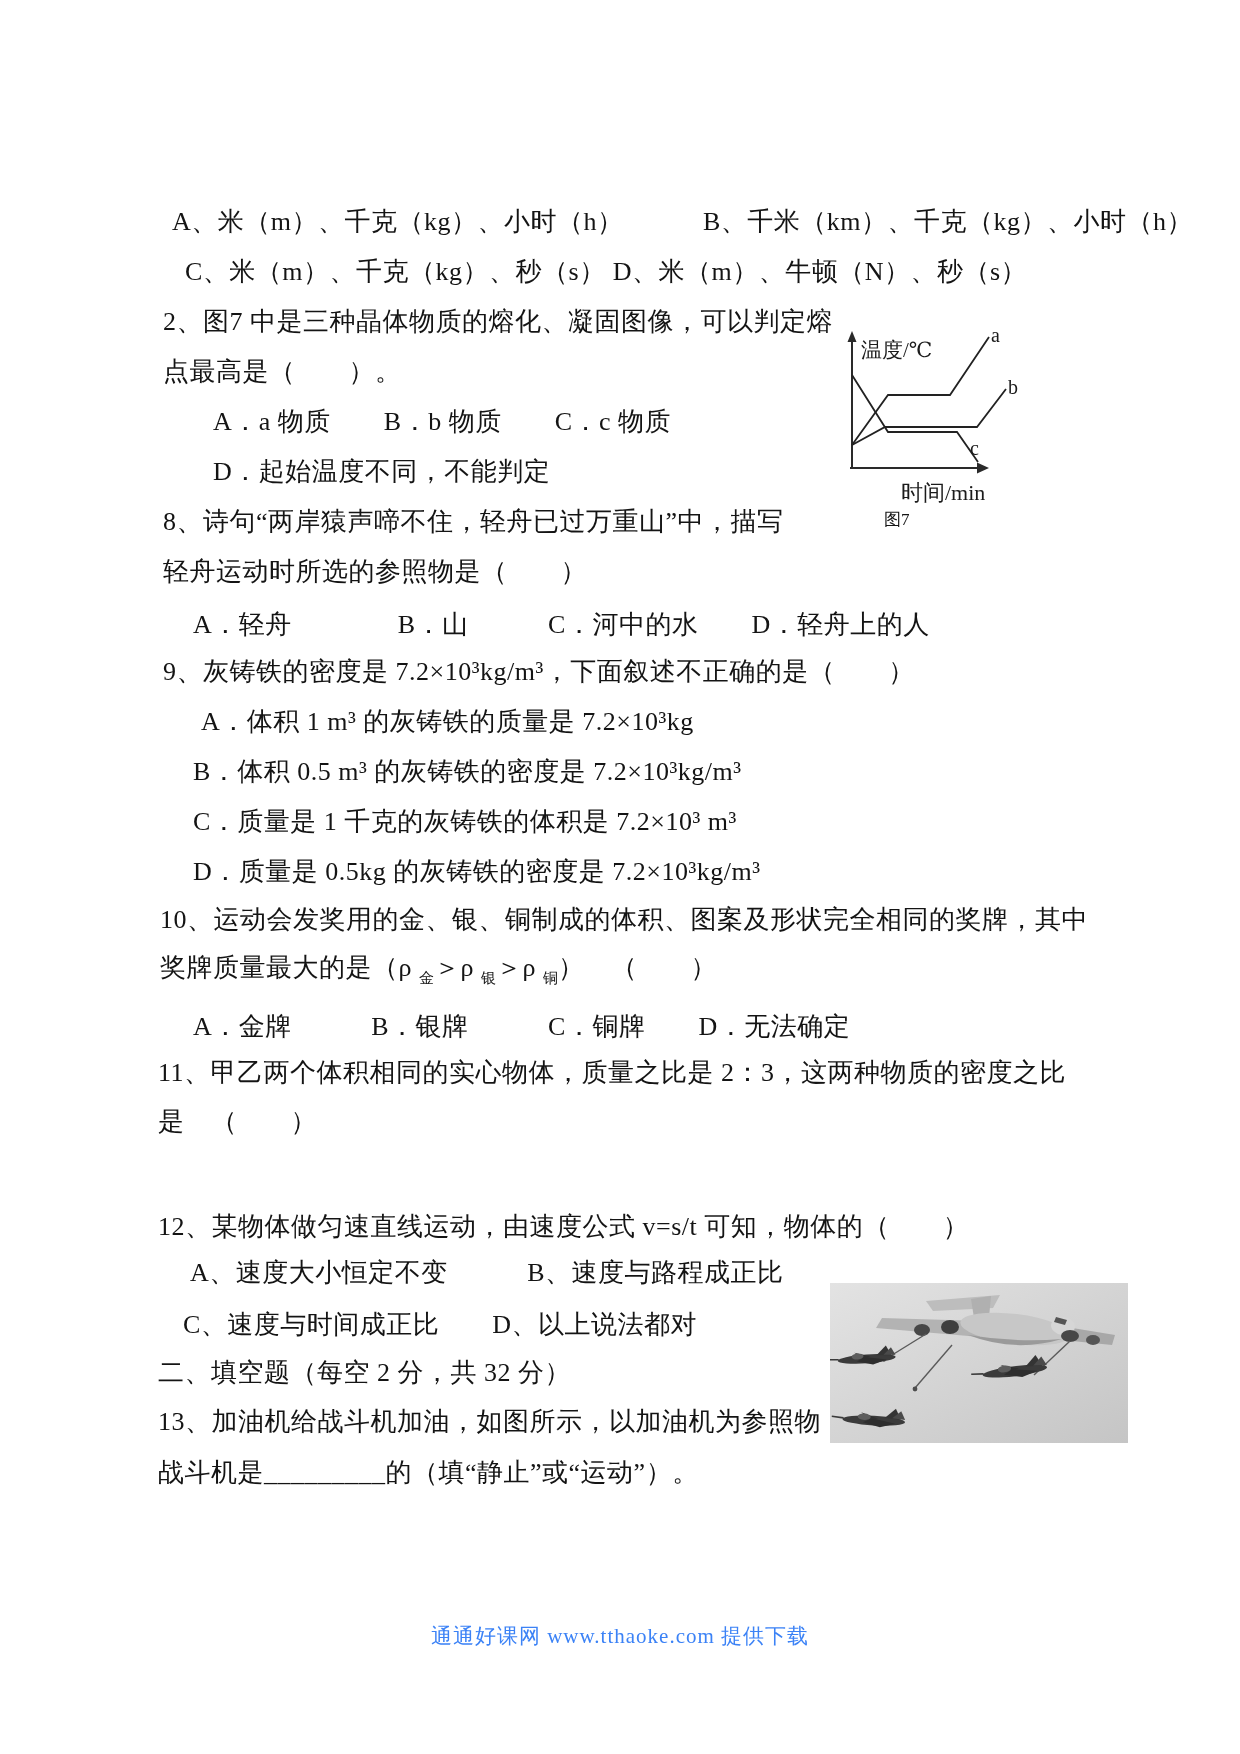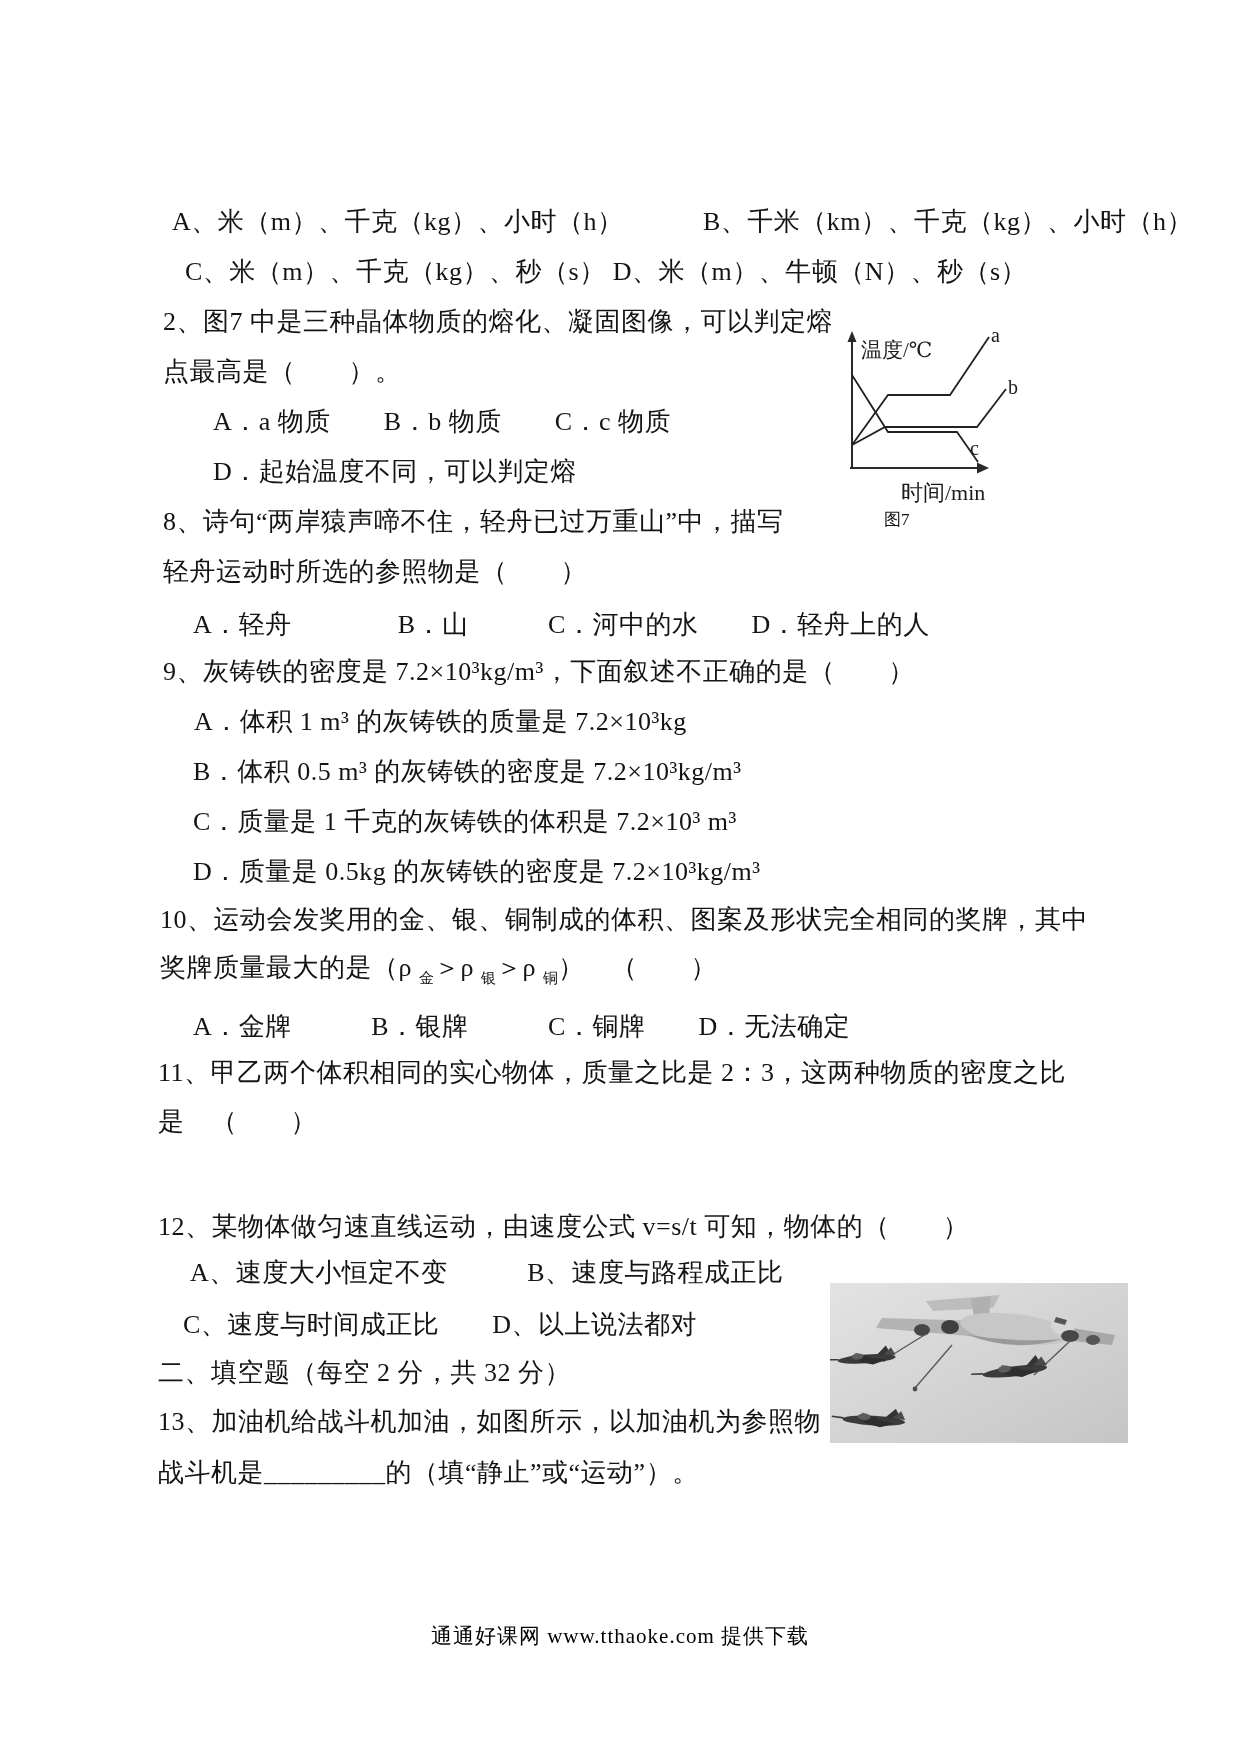--- a/index.html
+++ b/index.html
@@ -40,36 +40,36 @@
     width:298px; height:160px;
   }
   .photo svg { display:block; }
   .footer {
     position:absolute;
     top:1622px; left:0;
     width:100%;
     text-align:center;
     font-size:21px;
     letter-spacing:1px;
-    color:#000000;
+    color:#3b82f6;
   }
   svg text { font-family:"Liberation Serif","DejaVu Serif",serif; fill:#1b1b1b; }
 </style>
 </head>
 <body>
 
 <div class="page">
 
   <div class="line" style="left:172px;top:207px">A、米（m）、千克（kg）、小时（h）　　　B、千米（km）、千克（kg）、小时（h）</div>
   <div class="line" style="left:185px;top:257px">C、米（m）、千克（kg）、秒（s） D、米（m）、牛顿（N）、秒（s）</div>
 
   <div class="line" style="left:163px;top:307px">2、图7 中是三种晶体物质的熔化、凝固图像，可以判定熔</div>
   <div class="line" style="left:163px;top:357px">点最高是（　　）。</div>
   <div class="line" style="left:213px;top:407px">A．a 物质　　B．b 物质　　C．c 物质</div>
-  <div class="line" style="left:213px;top:457px">D．起始温度不同，可以判定熔</div>
+  <div class="line" style="left:213px;top:457px">D．起始温度不同，不能判定</div>
 
   <svg class="fig7" viewBox="0 0 180 180">
 
     <line x1="7" y1="12" x2="7" y2="141" stroke="#2a2a2a" stroke-width="2"></line>
     <polygon points="7,3 2.5,14 11.5,14" fill="#2a2a2a"></polygon>
     <line x1="5" y1="140" x2="135" y2="140" stroke="#2a2a2a" stroke-width="2"></line>
     <polygon points="144,140 132,134.5 132,145.5" fill="#2a2a2a"></polygon>
 
     <polyline points="7,117 43,67 105,67 144,9" fill="none" stroke="#222" stroke-width="1.8"></polyline>
 
@@ -83,21 +83,21 @@
     <text x="163" y="66" font-size="20">b</text>
     <text x="125" y="127" font-size="20">c</text>
   </svg>
   <div class="fig7-caption">图7</div>
 
   <div class="line" style="left:163px;top:507px">8、诗句“两岸猿声啼不住，轻舟已过万重山”中，描写</div>
   <div class="line" style="left:163px;top:557px">轻舟运动时所选的参照物是（　　）</div>
   <div class="line" style="left:193px;top:610px">A．轻舟　　　　B．山　　　C．河中的水　　D．轻舟上的人</div>
 
   <div class="line" style="left:163px;top:657px">9、灰铸铁的密度是 7.2×10³kg/m³，下面叙述不正确的是（　　）</div>
-  <div class="line" style="left:194px;top:707px">A．体积 1 m³ 的灰铸铁的质量是 7.2×10³kg</div>
+  <div class="line" style="left:201px;top:707px">A．体积 1 m³ 的灰铸铁的质量是 7.2×10³kg</div>
   <div class="line" style="left:193px;top:757px">B．体积 0.5 m³ 的灰铸铁的密度是 7.2×10³kg/m³</div>
   <div class="line" style="left:193px;top:807px">C．质量是 1 千克的灰铸铁的体积是 7.2×10³ m³</div>
   <div class="line" style="left:193px;top:857px">D．质量是 0.5kg 的灰铸铁的密度是 7.2×10³kg/m³</div>
 
   <div class="line" style="left:160px;top:905px">10、运动会发奖用的金、银、铜制成的体积、图案及形状完全相同的奖牌，其中</div>
   <div class="line" style="left:160px;top:953px"><span>奖牌质量最大的是（ρ </span><span class="sub">金</span><span>＞ρ </span><span class="sub">银</span><span>＞ρ </span><span class="sub">铜</span><span>）　（　　）</span></div>
   <div class="line" style="left:193px;top:1012px">A．金牌　　　B．银牌　　　C．铜牌　　D．无法确定</div>
 
   <div class="line" style="left:158px;top:1058px">11、甲乙两个体积相同的实心物体，质量之比是 2：3，这两种物质的密度之比</div>
   <div class="line" style="left:158px;top:1107px">是　（　　）</div>

